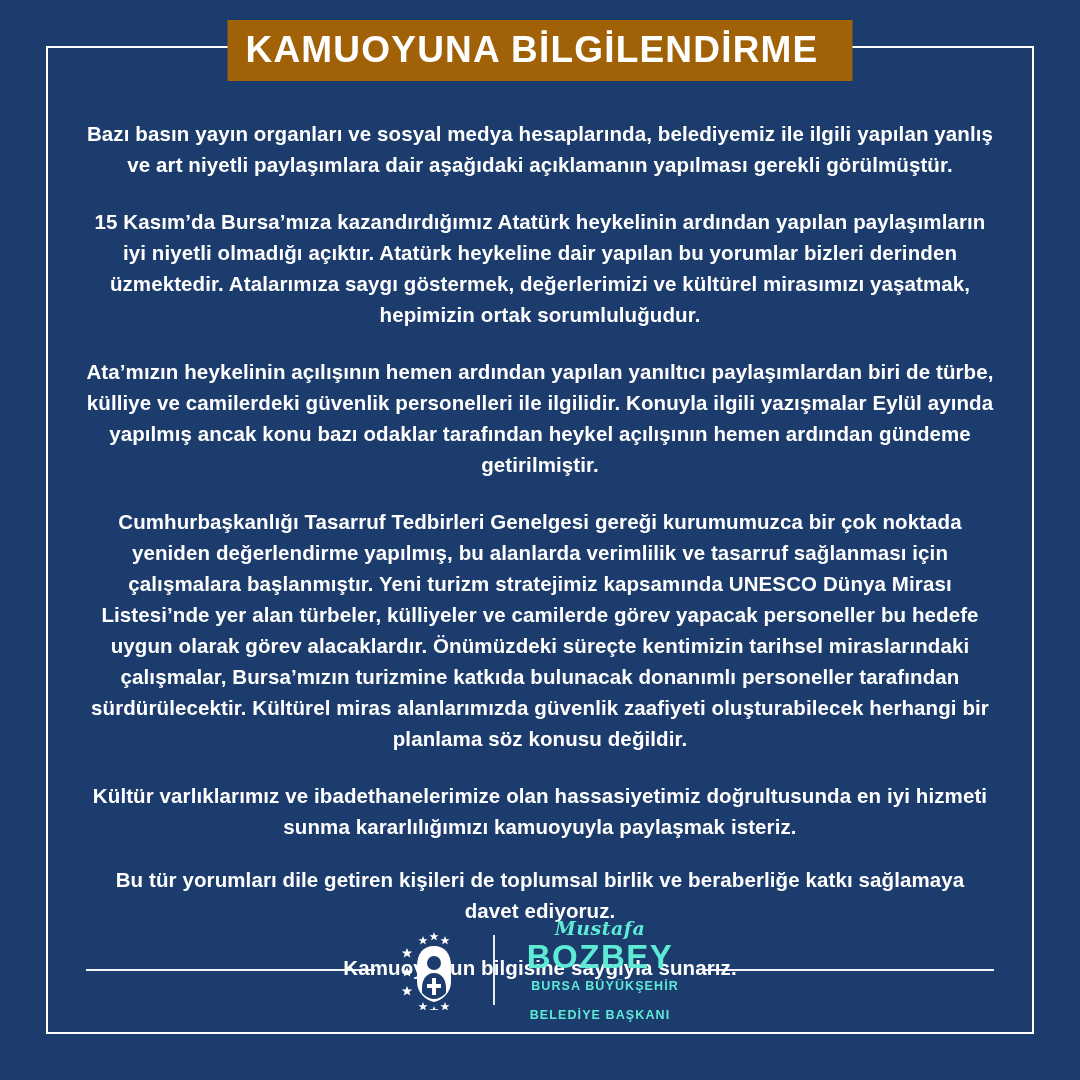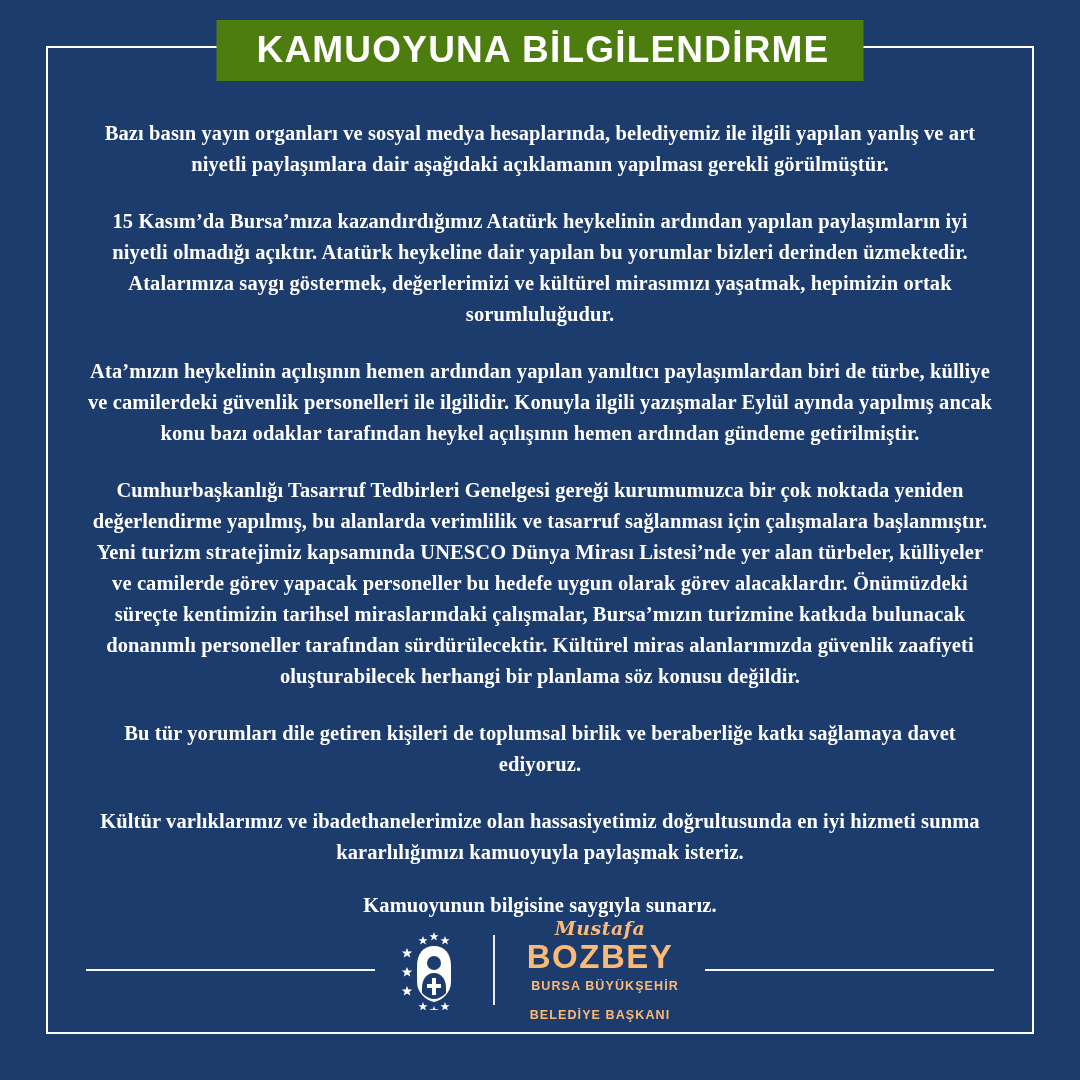--- a/index.html
+++ b/index.html
@@ -30,23 +30,23 @@
     border: 2px solid #ffffff;
     box-sizing: border-box;
     pointer-events: none;
   }
   
   .title-banner {
     position: absolute;
     top: 20px;
     left: 50%;
     transform: translateX(-50%);
-    background: #4d7c0f;
+    background: #a16207;
     color: #ffffff;
-    padding: 11px 34px 13px 40px;
+    padding: 11px 34px 13px 18px;
     font-size: 37px;
     font-weight: bold;
     letter-spacing: 1.2px;
     line-height: 1;
     white-space: nowrap;
     z-index: 3;
     text-align: center;
   }
   .content {
     position: absolute;
@@ -56,21 +56,20 @@
     z-index: 2;
   }
   .para {
     color: #ffffff;
     text-align: center;
     font-size: 20.5px;
     line-height: 31px;
     font-weight: bold;
     margin: 12px 0 26px 0;
     letter-spacing: 0.1px;
-    font-family: Liberation Serif, serif;
   }
   .para:last-child { margin-bottom: 0; }
   .para.p1 { margin-top: 14px; }
   .para.p5 { margin-bottom: 22px; }
 
   
   .footer {
     position: absolute;
     left: 86px;
     right: 86px;
@@ -133,21 +132,21 @@
     width: 2px;
     height: 70px;
     background: #ffffff;
     opacity: 0.9;
     margin: 0 8px;
   }
   .mayor-block {
     display: flex;
     flex-direction: column;
     align-items: center;
-    color: #fdba74;
+    color: #5eead4;
     line-height: 1;
   }
   .mayor-first {
     font-family: "DejaVu Serif", serif;
     font-style: italic;
     font-size: 19px;
     font-weight: bold;
     letter-spacing: 0.5px;
   }
   .mayor-last {
@@ -177,22 +176,22 @@
 
   <div class="frame"></div>
 
   <div class="title-banner">KAMUOYUNA BİLGİLENDİRME</div>
 
   <div class="content">
     <p class="para p1">Bazı basın yayın organları ve sosyal medya hesaplarında, belediyemiz ile ilgili yapılan yanlış ve art niyetli paylaşımlara dair aşağıdaki açıklamanın yapılması gerekli görülmüştür.</p>
     <p class="para p2">15 Kasım’da Bursa’mıza kazandırdığımız Atatürk heykelinin ardından yapılan paylaşımların iyi niyetli olmadığı açıktır. Atatürk heykeline dair yapılan bu yorumlar bizleri derinden üzmektedir. Atalarımıza saygı göstermek, değerlerimizi ve kültürel mirasımızı yaşatmak, hepimizin ortak sorumluluğudur.</p>
     <p class="para p3">Ata’mızın heykelinin açılışının hemen ardından yapılan yanıltıcı paylaşımlardan biri de türbe, külliye ve camilerdeki güvenlik personelleri ile ilgilidir. Konuyla ilgili yazışmalar Eylül ayında yapılmış ancak konu bazı odaklar tarafından heykel açılışının hemen ardından gündeme getirilmiştir.</p>
     <p class="para p4">Cumhurbaşkanlığı Tasarruf Tedbirleri Genelgesi gereği kurumumuzca bir çok noktada yeniden değerlendirme yapılmış, bu alanlarda verimlilik ve tasarruf sağlanması için çalışmalara başlanmıştır. Yeni turizm stratejimiz kapsamında UNESCO Dünya Mirası Listesi’nde yer alan türbeler, külliyeler ve camilerde görev yapacak personeller bu hedefe uygun olarak görev alacaklardır. Önümüzdeki süreçte kentimizin tarihsel miraslarındaki çalışmalar, Bursa’mızın turizmine katkıda bulunacak donanımlı personeller tarafından sürdürülecektir. Kültürel miras alanlarımızda güvenlik zaafiyeti oluşturabilecek herhangi bir planlama söz konusu değildir.</p>
+    <p class="para p5">Kültür varlıklarımız ve ibadethanelerimize olan hassasiyetimiz doğrultusunda en iyi hizmeti sunma kararlılığımızı kamuoyuyla paylaşmak isteriz.</p>
     <p class="para p6">Bu tür yorumları dile getiren kişileri de toplumsal birlik ve beraberliğe katkı sağlamaya davet ediyoruz.</p>
-    <p class="para p5">Kültür varlıklarımız ve ibadethanelerimize olan hassasiyetimiz doğrultusunda en iyi hizmeti sunma kararlılığımızı kamuoyuyla paylaşmak isteriz.</p>
     <p class="para p7">Kamuoyunun bilgisine saygıyla sunarız.</p>
   </div>
 
   <div class="footer">
     <div class="footer-rule"></div>
 
     <div class="footer-logos">
 
       <div class="logo-block">
         <span class="crest">

